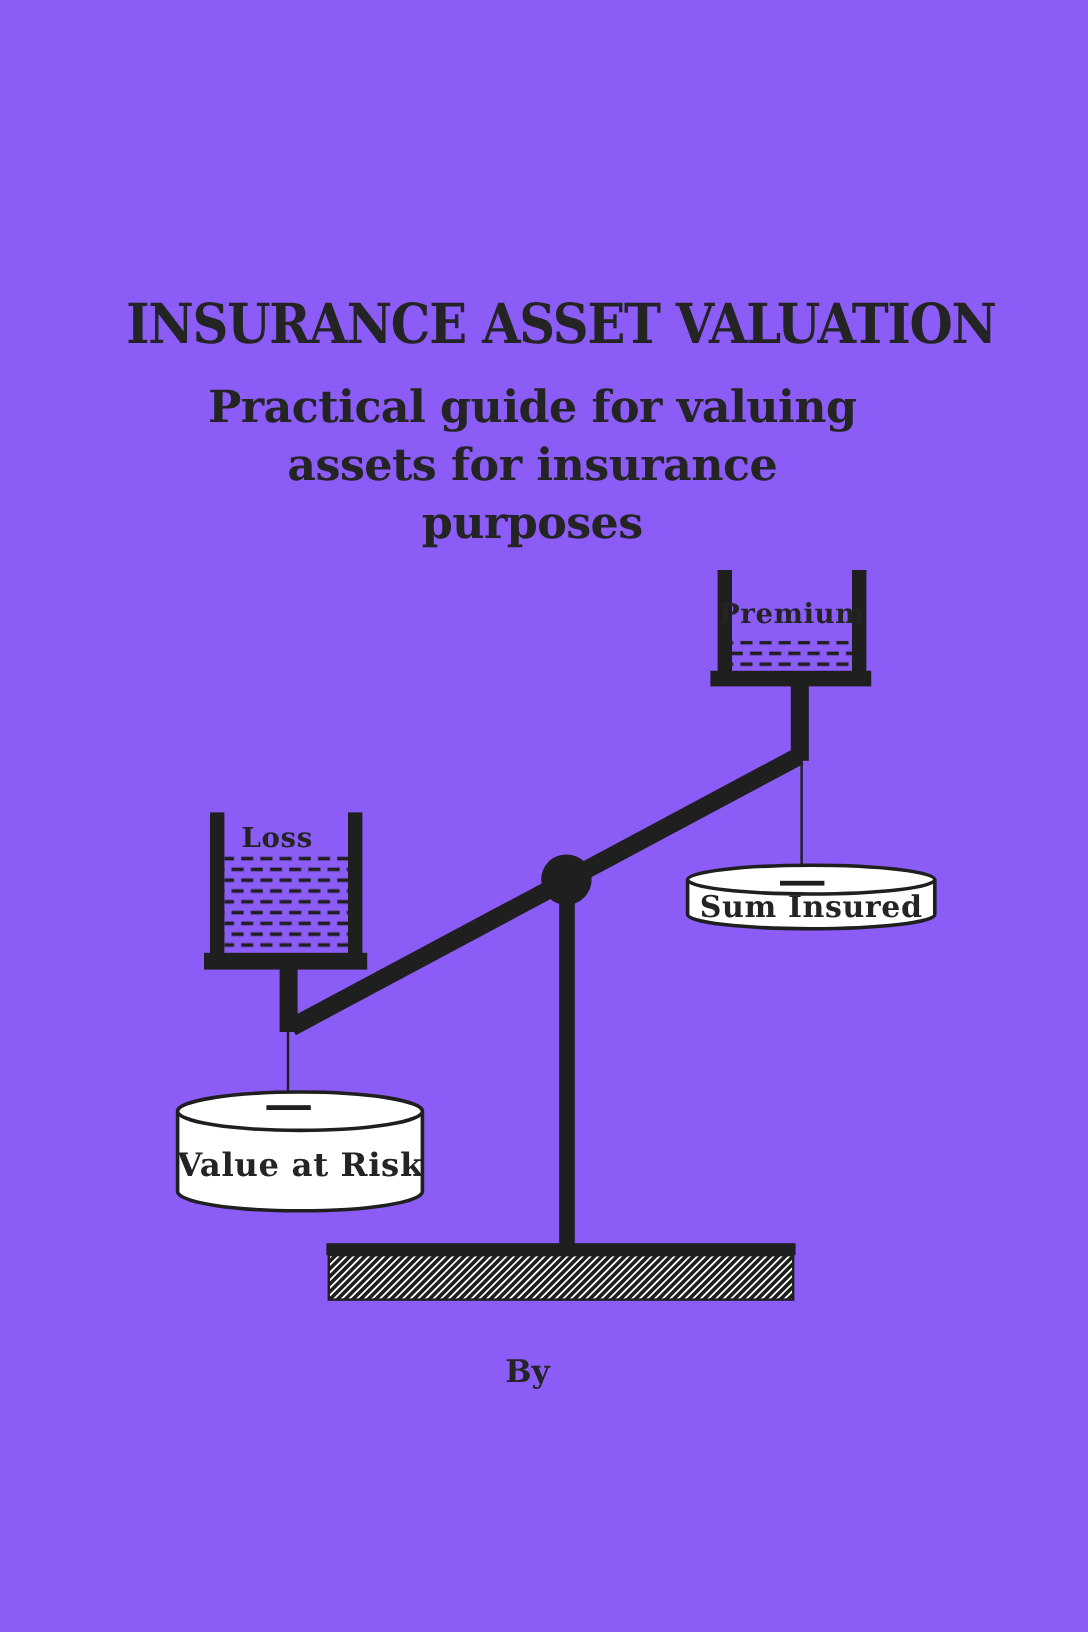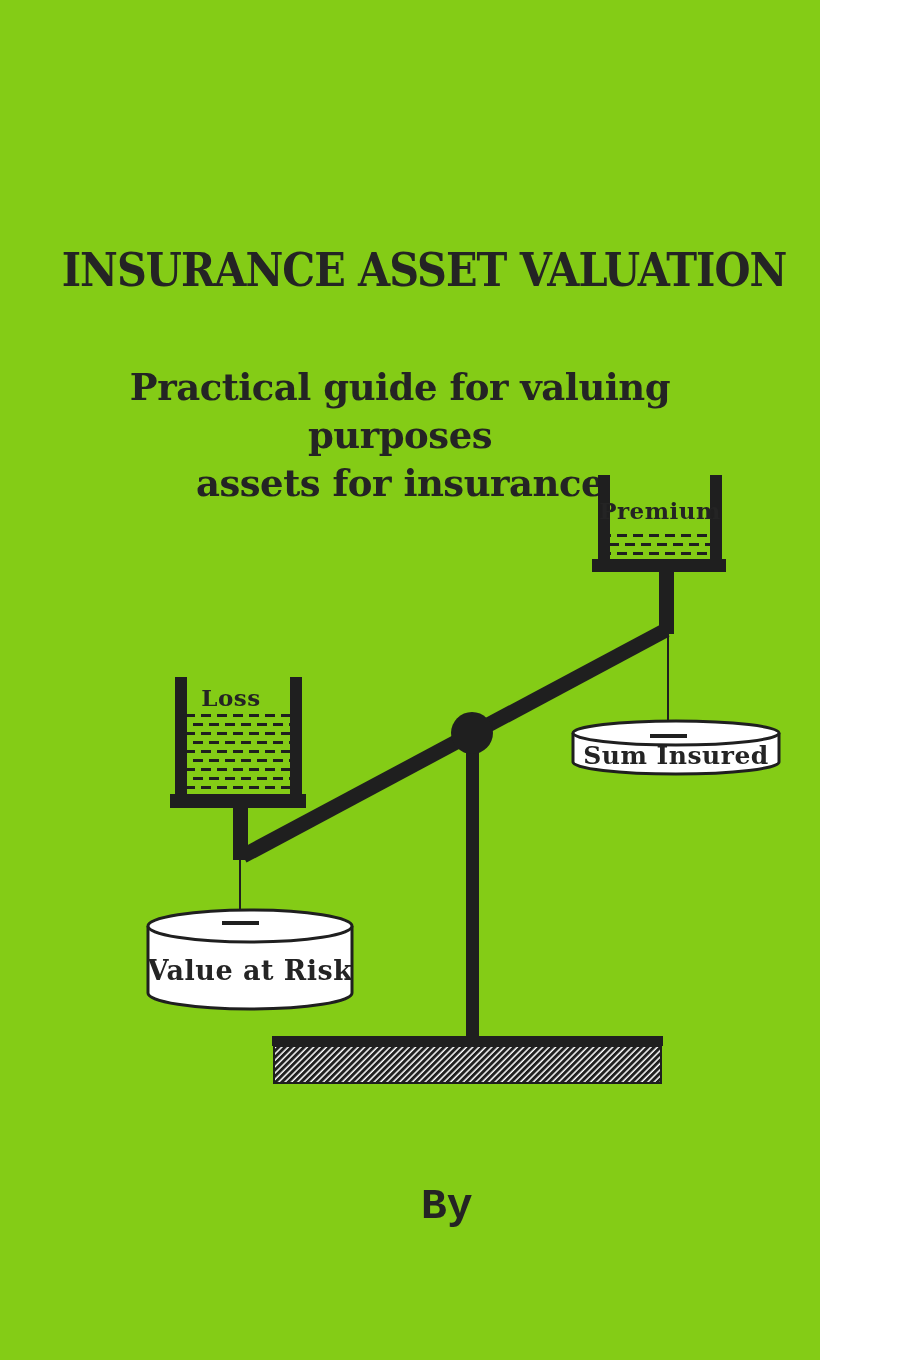--- a/index.html
+++ b/index.html
@@ -2,23 +2,23 @@
 <html><head>
 <meta charset="utf-8">
 <style>
   html, body {
     margin: 0;
     padding: 0;
     background: #ffffff;
   }
   .page {
     position: relative;
-    width: 820px;
+    width: 907px;
     height: 1360px;
-    background: #84cc16;
+    background: #8b5cf6;
     overflow: hidden;
     font-family: "DejaVu Serif", "Liberation Serif", serif;
     color: #1f1f1f;
   }
   .title {
     position: absolute;
     top: 244px;
     left: 28px;
     right: 0;
     margin: 0;
@@ -35,36 +35,34 @@
     position: absolute;
     top: 315px;
     left: 0;
     right: 20px;
     text-align: center;
     font-size: 37px;
     line-height: 48px;
     font-weight: 700;
     letter-spacing: -0.5px;
     color: #242424;
-    margin-top: 48px;
   }
   .diagram-svg {
     position: absolute;
     top: 0;
     left: 0;
   }
   .author-by {
     position: absolute;
-    top: 1184px;
+    top: 1122px;
     left: 421px;
-    font-size: 43px;
+    font-size: 26px;
     line-height: 45px;
     font-weight: 700;
     color: #242424;
-    font-family: Liberation Mono, monospace;
   }
   .author-name {
     position: absolute;
     top: 1182px;
     left: 421px;
     font-size: 39px;
     line-height: 45px;
     font-weight: 700;
     color: #242424;
   }
@@ -78,22 +76,22 @@
 </style>
 </head>
 <body>
 
 <div class="page">
 
   <h1 class="title">INSURANCE ASSET VALUATION</h1>
 
   <div class="subtitle">
     <div>Practical guide for valuing</div>
+    <div>assets for insurance</div>
     <div>purposes</div>
-    <div>assets for insurance</div>
   </div>
 
   <svg class="diagram-svg" width="907" height="1360" viewBox="0 0 907 1360" xmlns="http://www.w3.org/2000/svg">
     <defs>
       <pattern id="dashfill" width="16" height="18" patternUnits="userSpaceOnUse">
         <rect x="1" y="3" width="10" height="3" fill="#1f1f1f"></rect>
         <rect x="9" y="12" width="10" height="3" fill="#1f1f1f"></rect>
         <rect x="-7" y="12" width="10" height="3" fill="#1f1f1f"></rect>
       </pattern>
       <pattern id="hatchfill" width="4.5" height="4.5" patternUnits="userSpaceOnUse" patternTransform="rotate(-45)">

